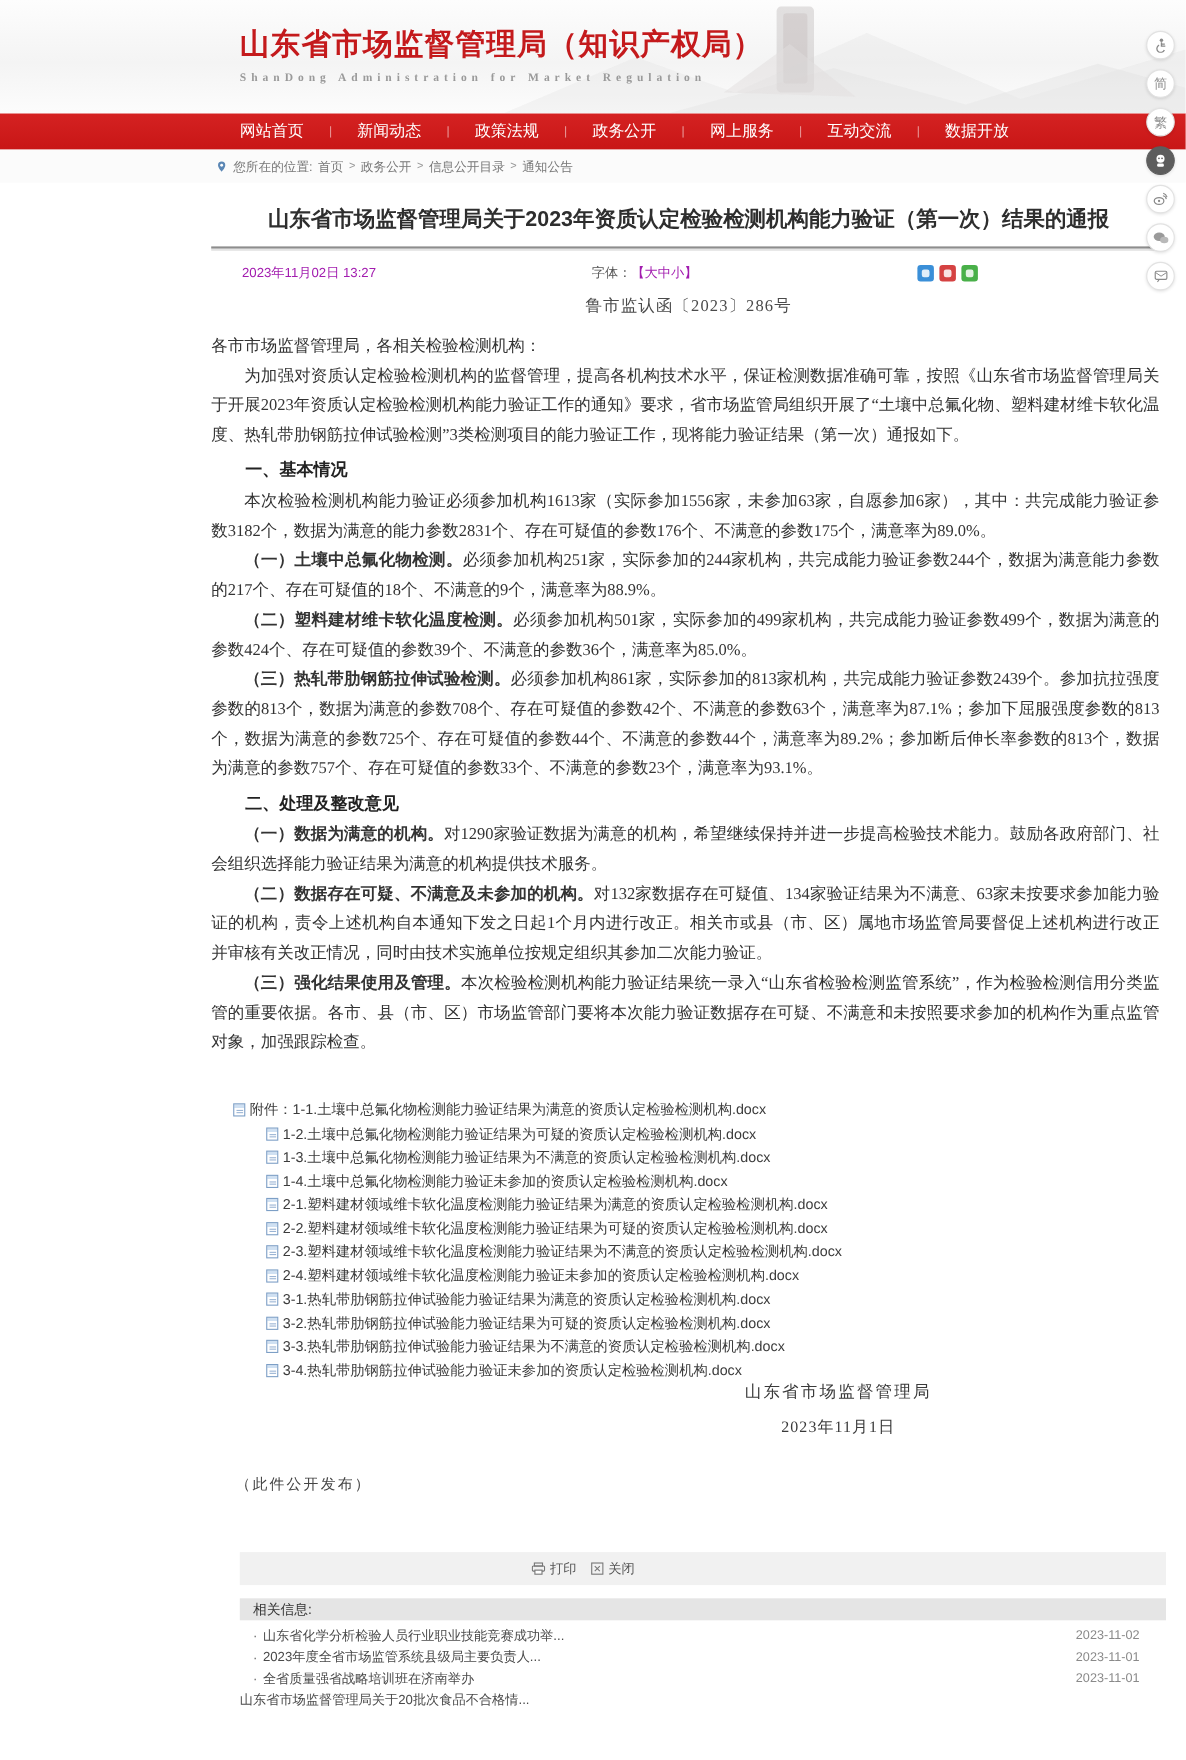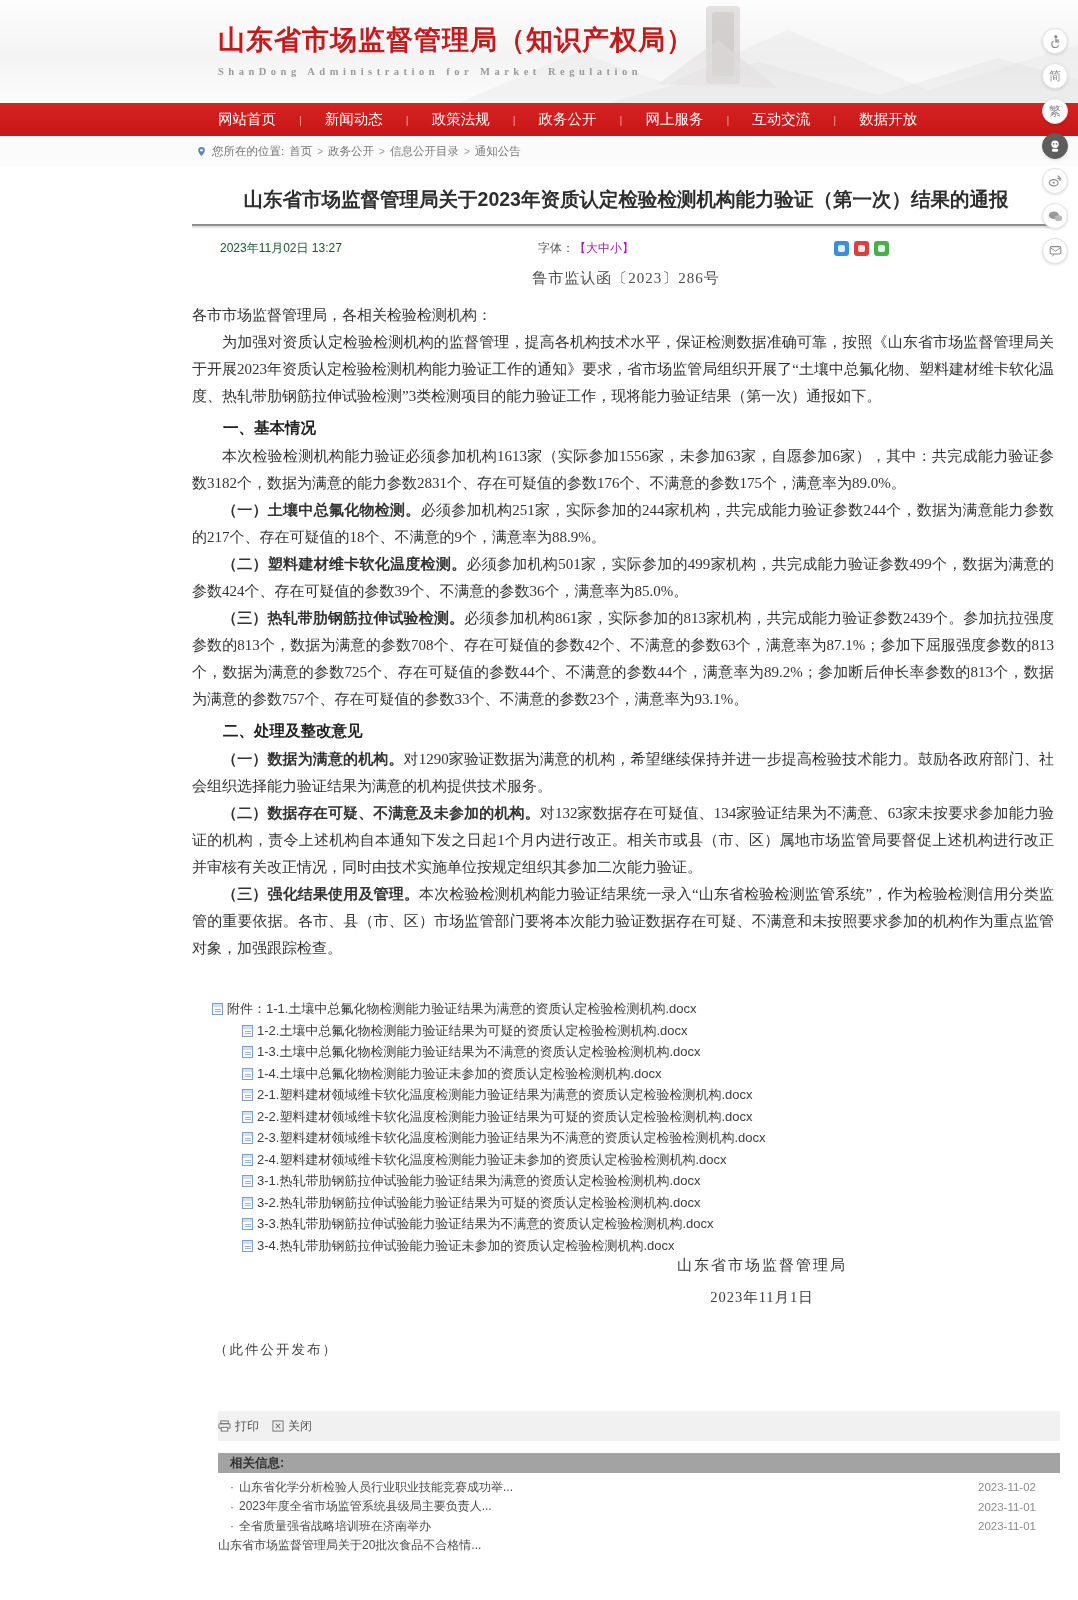--- a/index.html
+++ b/index.html
@@ -23,21 +23,21 @@
   .crumbbar { height:30px; display:flex; align-items:center; background:#fbfbfb; }
   .crumb { margin-left:196px; font-size:11.5px; color:#777; display:flex; align-items:center; gap:5px; }
   .crumb a { color:#777; text-decoration:none; cursor:pointer; }
   .crumb .sep { color:#999; font-size:10px; }
   .pin { width:11px; height:11px; }
   
   .content { width:868px; margin-left:192px; position:relative; }
   .art-title { margin-top:20px; text-align:center; font-size:19.5px; font-weight:bold; color:#2e2e2e; line-height:1.35; padding:0 30px; }
   .title-rule { margin-top:12px; border-bottom:2px solid #8d8d8d; box-shadow:0 2px 0 #e3e3e3; }
   .meta { display:flex; align-items:center; margin-top:11px; height:22px; font-size:12px; color:#555; }
-  .meta-date { margin-left:28px; width:300px; color:#14532d; }
+  .meta-date { margin-left:28px; width:300px; color:#a21caf; }
   .meta-font { flex:0 0 auto; margin-left:18px; }
   .meta-sizes { cursor:pointer; color:#a21caf; }
   .share { margin-left:200px; display:flex; gap:5px; }
   .share span { width:15px; height:15px; border-radius:3px; display:inline-block; cursor:pointer; position:relative; }
   .share .s1 { background:#3a8fd8; } .share .s2 { background:#d54242; } .share .s3 { background:#49b049; }
   .share span::after { content:""; position:absolute; left:4px; top:4px; width:7px; height:7px; background:rgba(255,255,255,.85); border-radius:2px; }
   .docnum { text-align:center; margin-top:10px; font-family:"Liberation Serif","DejaVu Serif",serif; font-size:15px; color:#4a4a4a; letter-spacing:1px; }
   .bodytext { margin-top:14px; font-family:"Liberation Serif","DejaVu Serif",serif; font-size:15px; line-height:27px; color:#333; text-align:justify; padding-right:6px; }
   .bodytext p { text-indent:2em; }
   .bodytext .nopad { text-indent:0; }
@@ -51,26 +51,26 @@
       linear-gradient(180deg,#cfe0f2 0 3px,#fff 3px), #fff; position:relative; }
   .doc-ic::after { content:""; position:absolute; left:2px; top:5px; width:6px; height:1px; background:#9ab4d4; box-shadow:0 2px 0 #9ab4d4; }
   .att-label { font-weight:normal; }
   .att-link { cursor:pointer; }
   
   .sig { width:250px; margin-left:445px; text-align:center; font-family:"Liberation Serif","DejaVu Serif",serif; color:#3a3a3a; }
   .sig .n { font-size:15px; letter-spacing:2px; }
   .sig .d { font-size:14.5px; margin-top:13px; letter-spacing:1px; }
   .pubnote { margin-top:34px; margin-left:22px; font-family:"Liberation Serif","DejaVu Serif",serif; font-size:13.5px; color:#444; letter-spacing:2px; }
   
-  .printbar { margin-top:52px; margin-left:26px; width:842px; height:30px; background:#f1f1f1; display:flex; align-items:center; justify-content:flex-start; gap:13px; padding-right:218px; }
+  .printbar { margin-top:52px; margin-left:26px; width:842px; height:30px; background:#f1f1f1; display:flex; align-items:center; justify-content:center; gap:13px; padding-right:218px; }
   .pbtn { display:flex; align-items:center; gap:4px; font-size:12px; color:#555; cursor:pointer; }
   .pbtn svg { display:block; }
   
   .related { margin-top:12px; margin-left:26px; width:842px; }
-  .rel-head { background:#a3a3a3; height:20px; line-height:20px; padding-left:12px; font-size:12.5px; font-weight:bold; color:#333; }
+  .rel-head { background:#e5e5e5; height:20px; line-height:20px; padding-left:12px; font-size:12.5px; font-weight:normal; color:#333; }
   .rel-list { margin-top:4px; }
   .rel-item { display:flex; height:19.5px; align-items:center; font-size:12px; color:#4a4a4a; }
   .rel-item .b { margin-left:12px; margin-right:5px; color:#666; }
   .rel-item .t { flex:1; cursor:pointer; }
   .rel-item .dt { color:#8a8a8a; margin-right:24px; font-size:11.5px; }
   
   .floatbar { position:absolute; right:10px; top:28px; display:flex; flex-direction:column; gap:9px; z-index:9; }
   .fab { width:26px; height:26px; border-radius:50%; background:#fff; border:1px solid #e2e2e2; box-shadow:0 1px 3px rgba(0,0,0,.12); display:flex; align-items:center; justify-content:center; color:#8a8a8a; font-size:12px; cursor:pointer; }
   .fab.dark { background:#5d5d5d; border-color:#5d5d5d; color:#fff; }
   .fab svg { display:block; }

